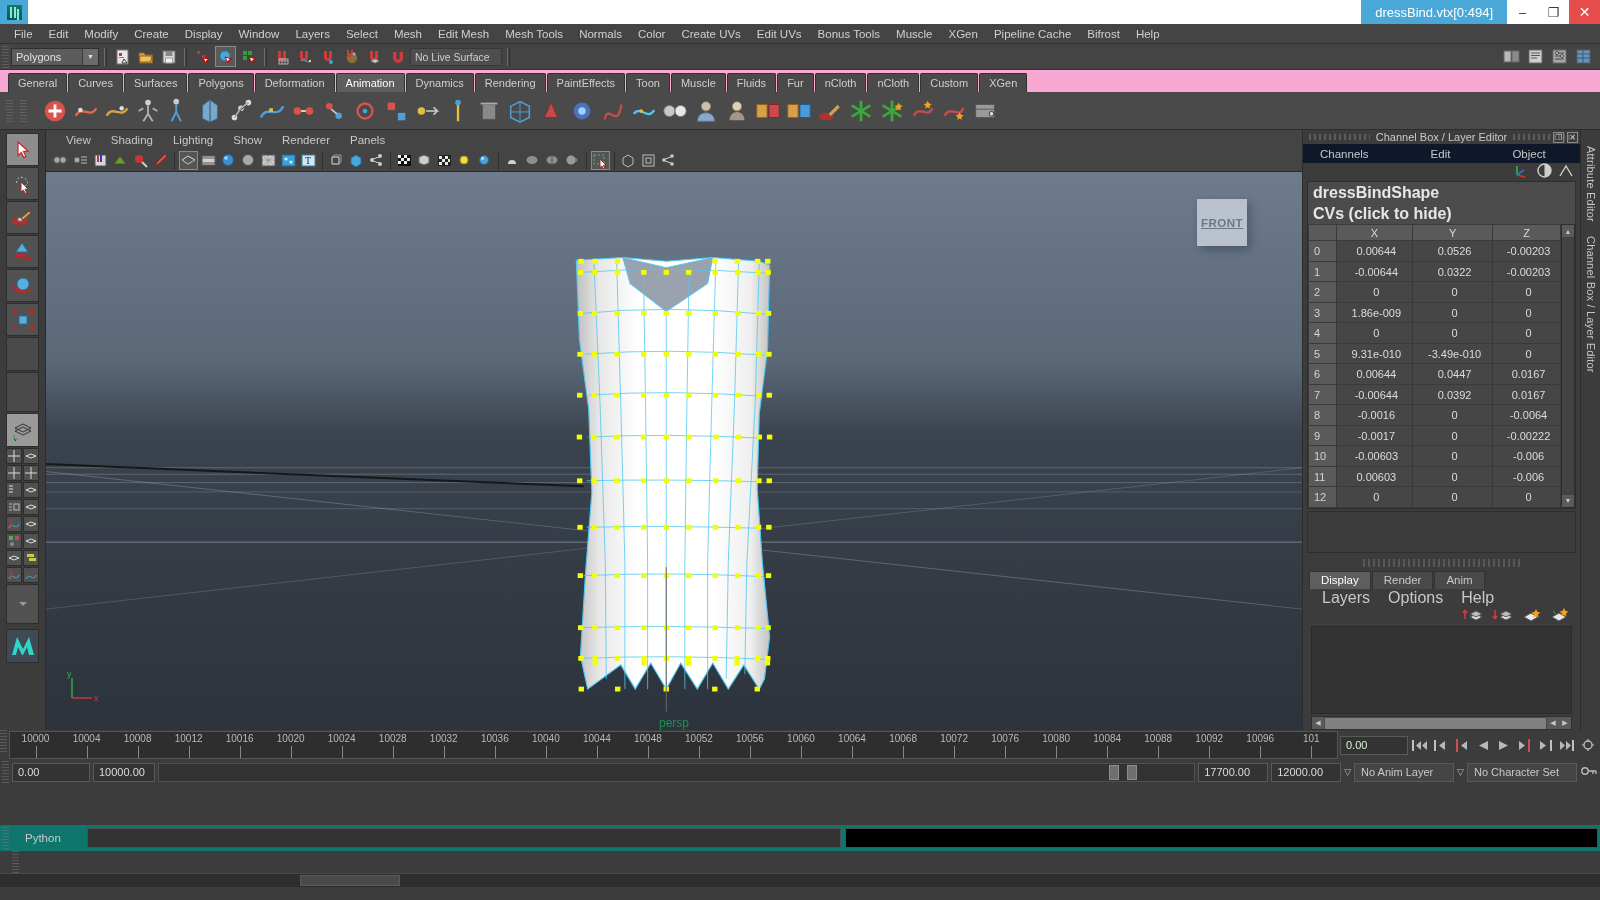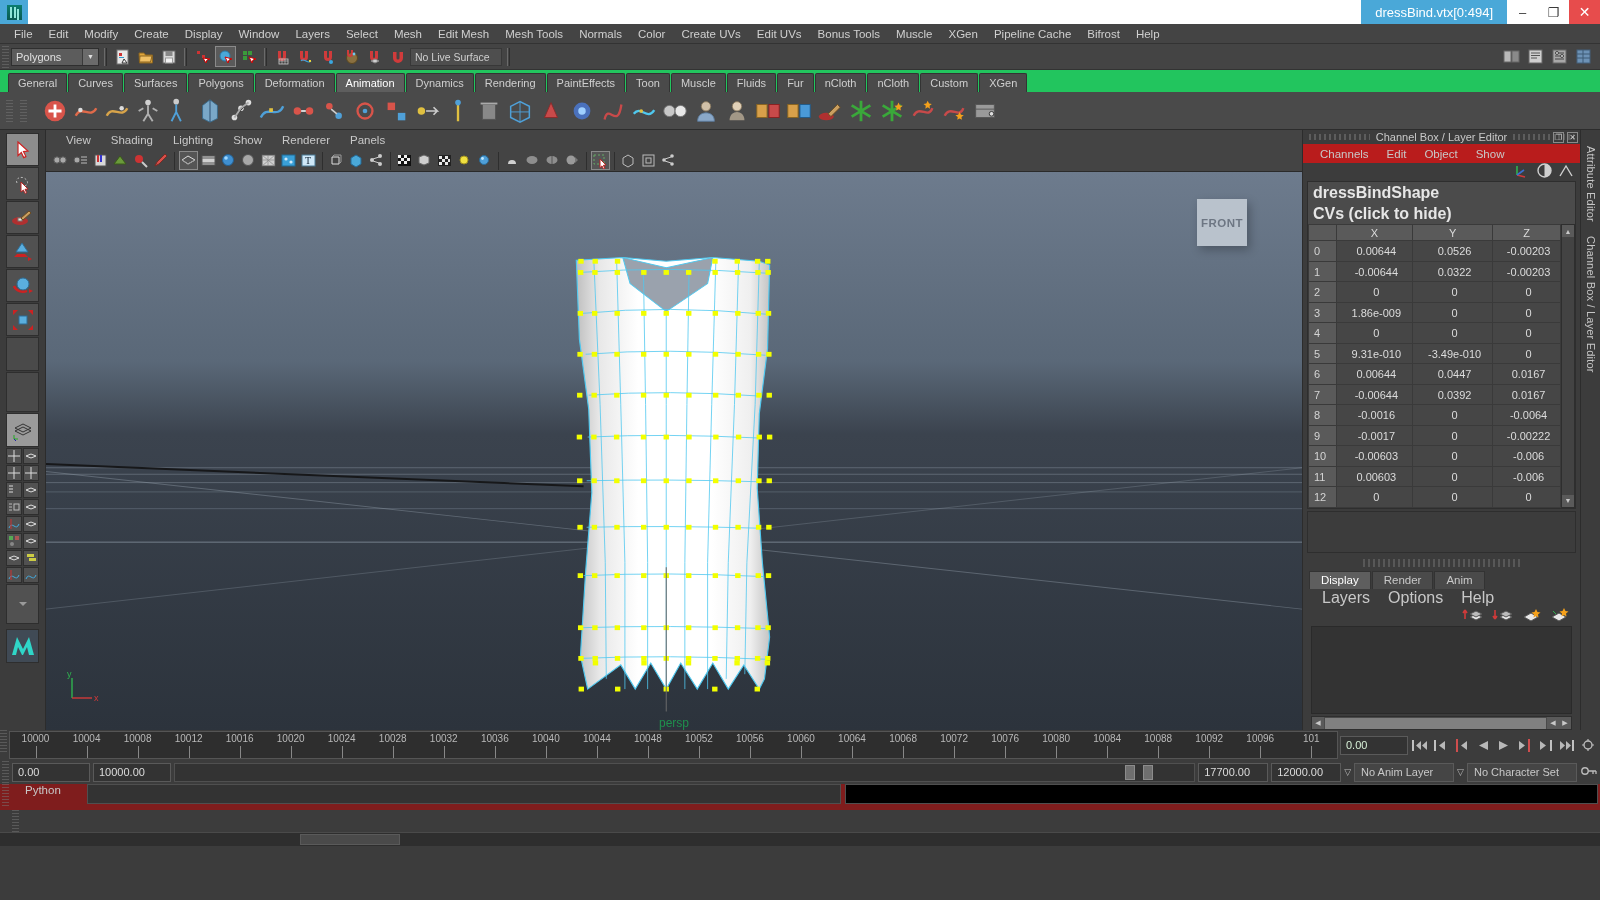--- a/index.html
+++ b/index.html
@@ -29,21 +29,21 @@
       opacity:.5; flex:none; }
   .selcombo { width:88px; height:18px; background:#5c5c5c; border:1px solid #2f2f2f; display:flex; align-items:center; padding-left:4px; font-size:11px; color:#e0e0e0; position:relative;}
   .selcombo .arw { position:absolute; right:0; top:0; width:16px; height:16px; background:#6b6b6b; border-left:1px solid #3a3a3a; display:flex;align-items:center;justify-content:center;font-size:7px;}
   .sep { width:1px; height:18px; background:#2e2e2e; margin:0 3px; }
   .sep2 { width:3px; height:18px; border-left:1px solid #6a6a6a; border-right:1px solid #2e2e2e; margin:0 3px;}
   .sbtn { width:21px; height:21px; display:flex; align-items:center; justify-content:center; border:1px solid transparent; position:relative;}
   .sbtn.on { border:1px solid #8a8a8a; background:#5a5a5a; }
   .livefield { width:92px; height:18px; background:#4e4e4e; border:1px solid #383838; font-size:10.5px; color:#cfcfcf; display:flex; align-items:center; padding-left:4px;}
   .rightgrp { margin-left:auto; display:flex; gap:3px; padding-right:4px; }
   
-  .shelf-tabs { height:22px; background:#22c55e; display:flex; align-items:flex-end; padding-left:8px; }
+  .shelf-tabs { height:22px; background:#f9a8d4; display:flex; align-items:flex-end; padding-left:8px; }
   .shelf-tabs .tab { padding:2px 9px 3px; font-size:11px; background:#4a4a4a; color:#cfcfcf; margin-right:1px;
       border:1px solid #333; border-bottom:none; border-radius:2px 2px 0 0; height:19px; line-height:14px;}
   .shelf-tabs .tab.active { background:#5e5e5e; color:#fff; }
   .shelf { height:38px; background:#4a4a4a; display:flex; align-items:center; padding-left:40px; gap:1px; border-bottom:1px solid #2c2c2c; position:relative;}
   .shelf-icon { width:30px; height:32px; display:flex; align-items:center; justify-content:center; }
   
   .mainrow { display:flex; height:600px; }
   .leftbar { width:45px; background:#3c3c3c; display:flex; flex-direction:column; align-items:center; padding-top:3px; gap:1px;}
   .tool { width:33px; height:33px; background:#515151; border:1px solid #2e2e2e; display:flex;align-items:center;justify-content:center; }
   .tool.sel { background:#8d8d8d; }
@@ -54,30 +54,30 @@
   .viewpanel { flex:1; background:#3c3c3c; display:flex; flex-direction:column; border-left:1px solid #2c2c2c;}
   .vp-menu { height:20px; background:#444; display:flex; align-items:center; padding-left:10px; }
   .vp-menu .mi { padding:0 10px; font-size:11.5px; }
   .vp-tools { height:22px; background:#444; display:flex; align-items:center; padding-left:5px; gap:1px; border-bottom:1px solid #2a2a2a;}
   .vbtn { width:19px; height:19px; display:flex;align-items:center;justify-content:center; border:1px solid transparent;}
   .vbtn.on { border:1px solid #8a8a8a; background:#555; }
   .viewport { flex:1; position:relative; overflow:hidden;
      background:linear-gradient(180deg,#6d7b8d 0%, #5a6878 34%, #3b434e 47%, #2c333c 100%); }
   .front-cube { position:absolute; right:55px; top:27px; width:50px; height:47px; background:#b9c2cc; color:#6d7683;
      display:flex; align-items:center; justify-content:center; font-size:11.5px; font-weight:bold; letter-spacing:.5px;
-     box-shadow:3px 4px 9px rgba(0,0,0,.25); }
+     box-shadow:3px 4px 9px rgba(0,0,0,.25);text-decoration:underline; }
   .axis { position:absolute; left:20px; bottom:26px; width:40px; height:34px; }
   .persp-label { position:absolute; left:50%; bottom:0; transform:translateX(-50%); color:#1f8f4d; font-size:12px; }
   
   .rightdock { width:278px; background:#3c3c3c; display:flex; flex-direction:column; border-left:1px solid #2c2c2c;}
   .dock-title { height:16px; display:flex; align-items:center; justify-content:center; font-size:11px; color:#c9c9c9; position:relative; }
   .dock-dots { flex:1; height:6px; background:repeating-linear-gradient(90deg,#6a6a6a 0 2px, transparent 2px 5px); margin:0 6px; opacity:.7;}
   .dock-ctrl { position:absolute; right:2px; display:flex; gap:3px; }
   .mini-btn { width:11px; height:11px; border:1px solid #8a8a8a; font-size:8px; display:flex; align-items:center; justify-content:center; color:#ccc;}
-  .cb-menu { height:22px; background:#b91c1c; display:flex; align-items:center; padding-left:8px;}
+  .cb-menu { height:22px; background:#0f172a; display:flex; align-items:center; padding-left:8px;gap:44px;}
   .cb-menu .mi { padding:0 9px; font-size:11.5px; }
   .cb-iconrow { height:20px; display:flex; justify-content:flex-end; align-items:center; padding-right:6px; gap:7px; }
   .cb-body { background:#4b4b4b; margin:0 4px; border:1px solid #2e2e2e; flex:none; }
   .cb-head { padding:2px 5px 1px; font-weight:bold; font-size:16px; color:#e6e6e6;}
   .cvtable { display:flex; font-size:11px; }
   .cvtable table { border-collapse:collapse; width:100%; }
   .cvtable th { background:#5a5a5a; border:1px solid #3a3a3a; height:16px; font-weight:normal; color:#dcdcdc; font-size:11px;}
   .cvtable td { border:1px solid #3a3a3a; height:20.5px; padding-left:4px; background:#464646; color:#dcdcdc;text-align:center; }
   .cvtable td.idx { background:#5a5a5a; text-align:left; padding-left:5px; width:28px; color:#d4d4d4;}
   .cvtable tr:first-child td.val0 { outline:1px dotted #cfcfcf; outline-offset:-2px; }
@@ -106,21 +106,21 @@
   .tl-right { display:flex; align-items:center; gap:2px; padding-right:3px; }
   .tlfield { width:68px; height:19px; background:#333; border:1px solid #5a5a5a; color:#cfc; font-size:11px; display:flex; align-items:center; padding-left:5px; color:#d7f0d7;}
   .pbtn { width:19px; height:19px; display:flex; align-items:center; justify-content:center;}
   
   .range-row { display:flex; height:24px; background:#3c3c3c; align-items:center; gap:3px; padding:0 2px;}
   .rfield { height:19px; background:#333; border:1px solid #5a5a5a; font-size:11px; color:#dcdcdc; display:flex; align-items:center; padding-left:5px; }
   .rangebar { flex:1; height:19px; background:#333; border:1px solid #505050; position:relative; }
   .rangebar .handle { position:absolute; top:1px; width:10px; height:15px; background:#6f6f6f; border:1px solid #8c8c8c;}
   .combo { height:19px; background:#454545; border:1px solid #5a5a5a; font-size:11px; display:flex; align-items:center; padding:0 16px 0 6px; position:relative;}
   
-  .cmd-row { display:flex; height:26px; background:#7f1d1d; gap:4px; padding:0 2px;}
+  .cmd-row { display:flex; height:26px; background:#0f766e; align-items:center; gap:4px; padding:0 2px;margin-top:41px;}
   .cmd-label { width:70px; font-size:11.5px; padding-left:12px; }
   .cmd-input { flex:1; height:20px; background:#333333; border:1px solid #4f4f4f; }
   .cmd-output { flex:1; height:20px; background:#000000; border:1px solid #4f4f4f; }
   .status-row { height:22px; background:#3c3c3c; display:flex; align-items:center; padding-left:12px; font-size:11.5px; gap:6px;}
   .help-line { flex:1; }
   .taskbar { height:14px; background:#2e2e2e; border-top:1px solid #4a4a4a; display:flex; align-items:center; padding-left:300px; }
   .taskbar .item { width:100px; height:11px; background:#4a4a4a; border:1px solid #5a5a5a;}
 </style>
 </head>
 <body>
@@ -1375,21 +1375,21 @@
           <circle cx="9" cy="7" r="4" fill="none" stroke="#bbb" stroke-width="1.4"></circle>
           <path d="M9 1v2M9 11v2M3 7h2M13 7h2" stroke="#bbb" stroke-width="1.2"></path>
         </svg>
       </div>
   </div>
 </div>
 
 <div class="range-row">
   <div class="grip"></div>
   <div class="rfield" style="width:78px">0.00</div>
-  <div class="rfield" style="width:78px">10000.00</div>
+  <div class="rfield" style="width:62px">10000.00</div>
   <div class="rangebar">
     <div class="handle" style="left:950px"></div>
     <div class="handle" style="left:968px"></div>
   </div>
   <div class="rfield" style="width:70px">17700.00</div>
   <div class="rfield" style="width:70px">12000.00</div>
   <span style="font-size:9px;color:#bbb">▽</span>
   <div class="combo" style="width:100px">No Anim Layer</div>
   <span style="font-size:9px;color:#bbb">▽</span>
   <div class="combo" style="width:110px">No Character Set</div>

